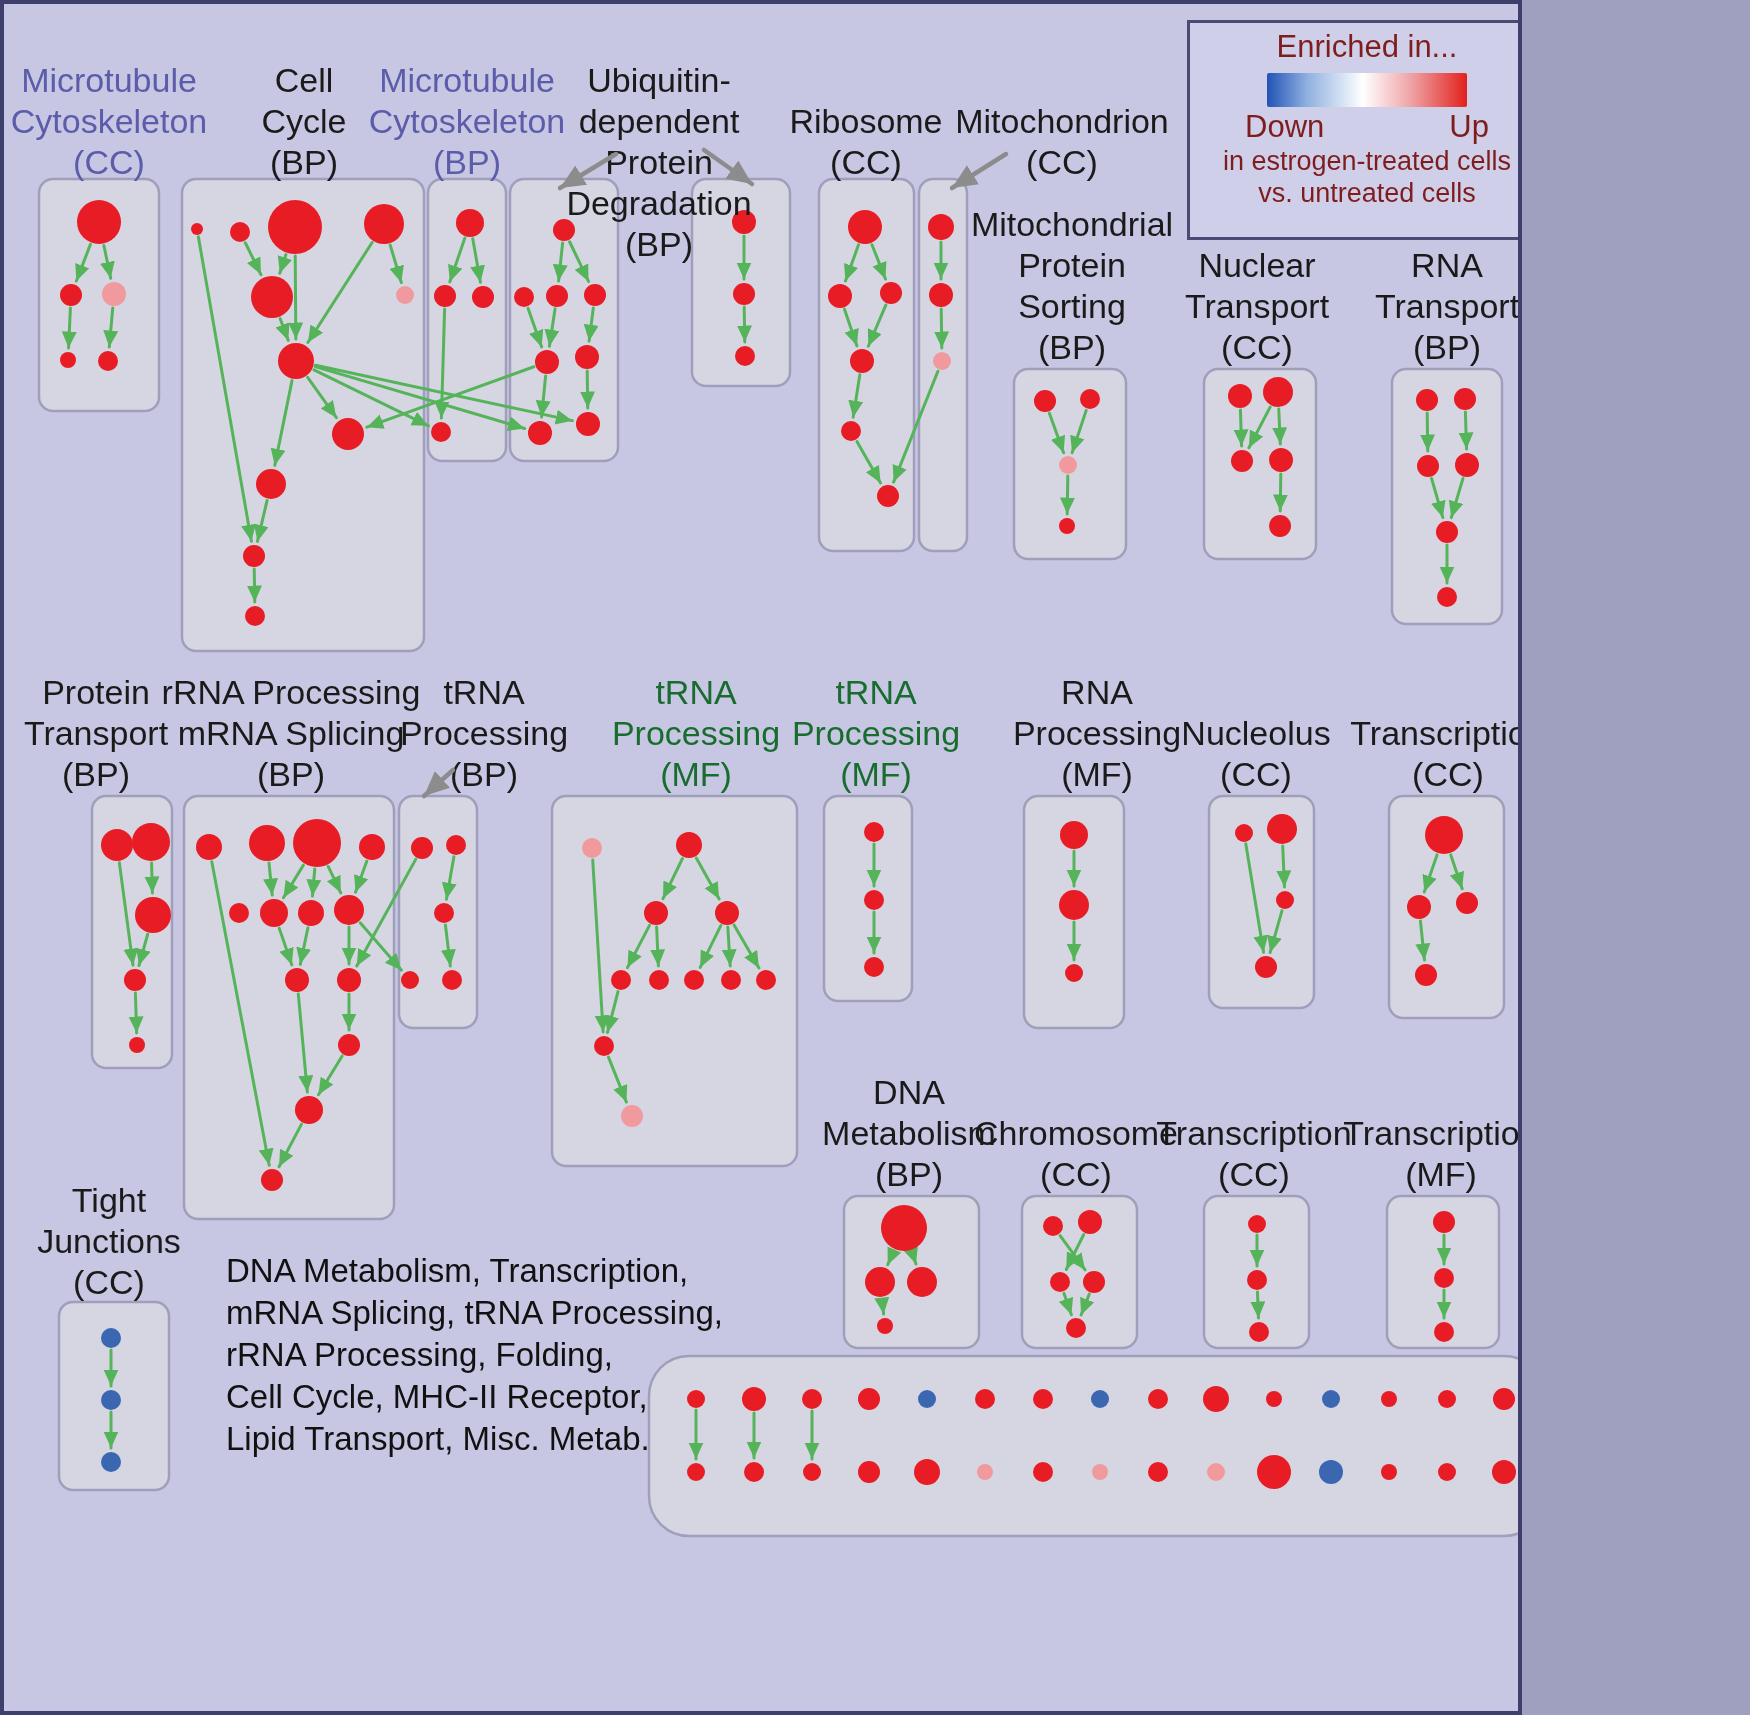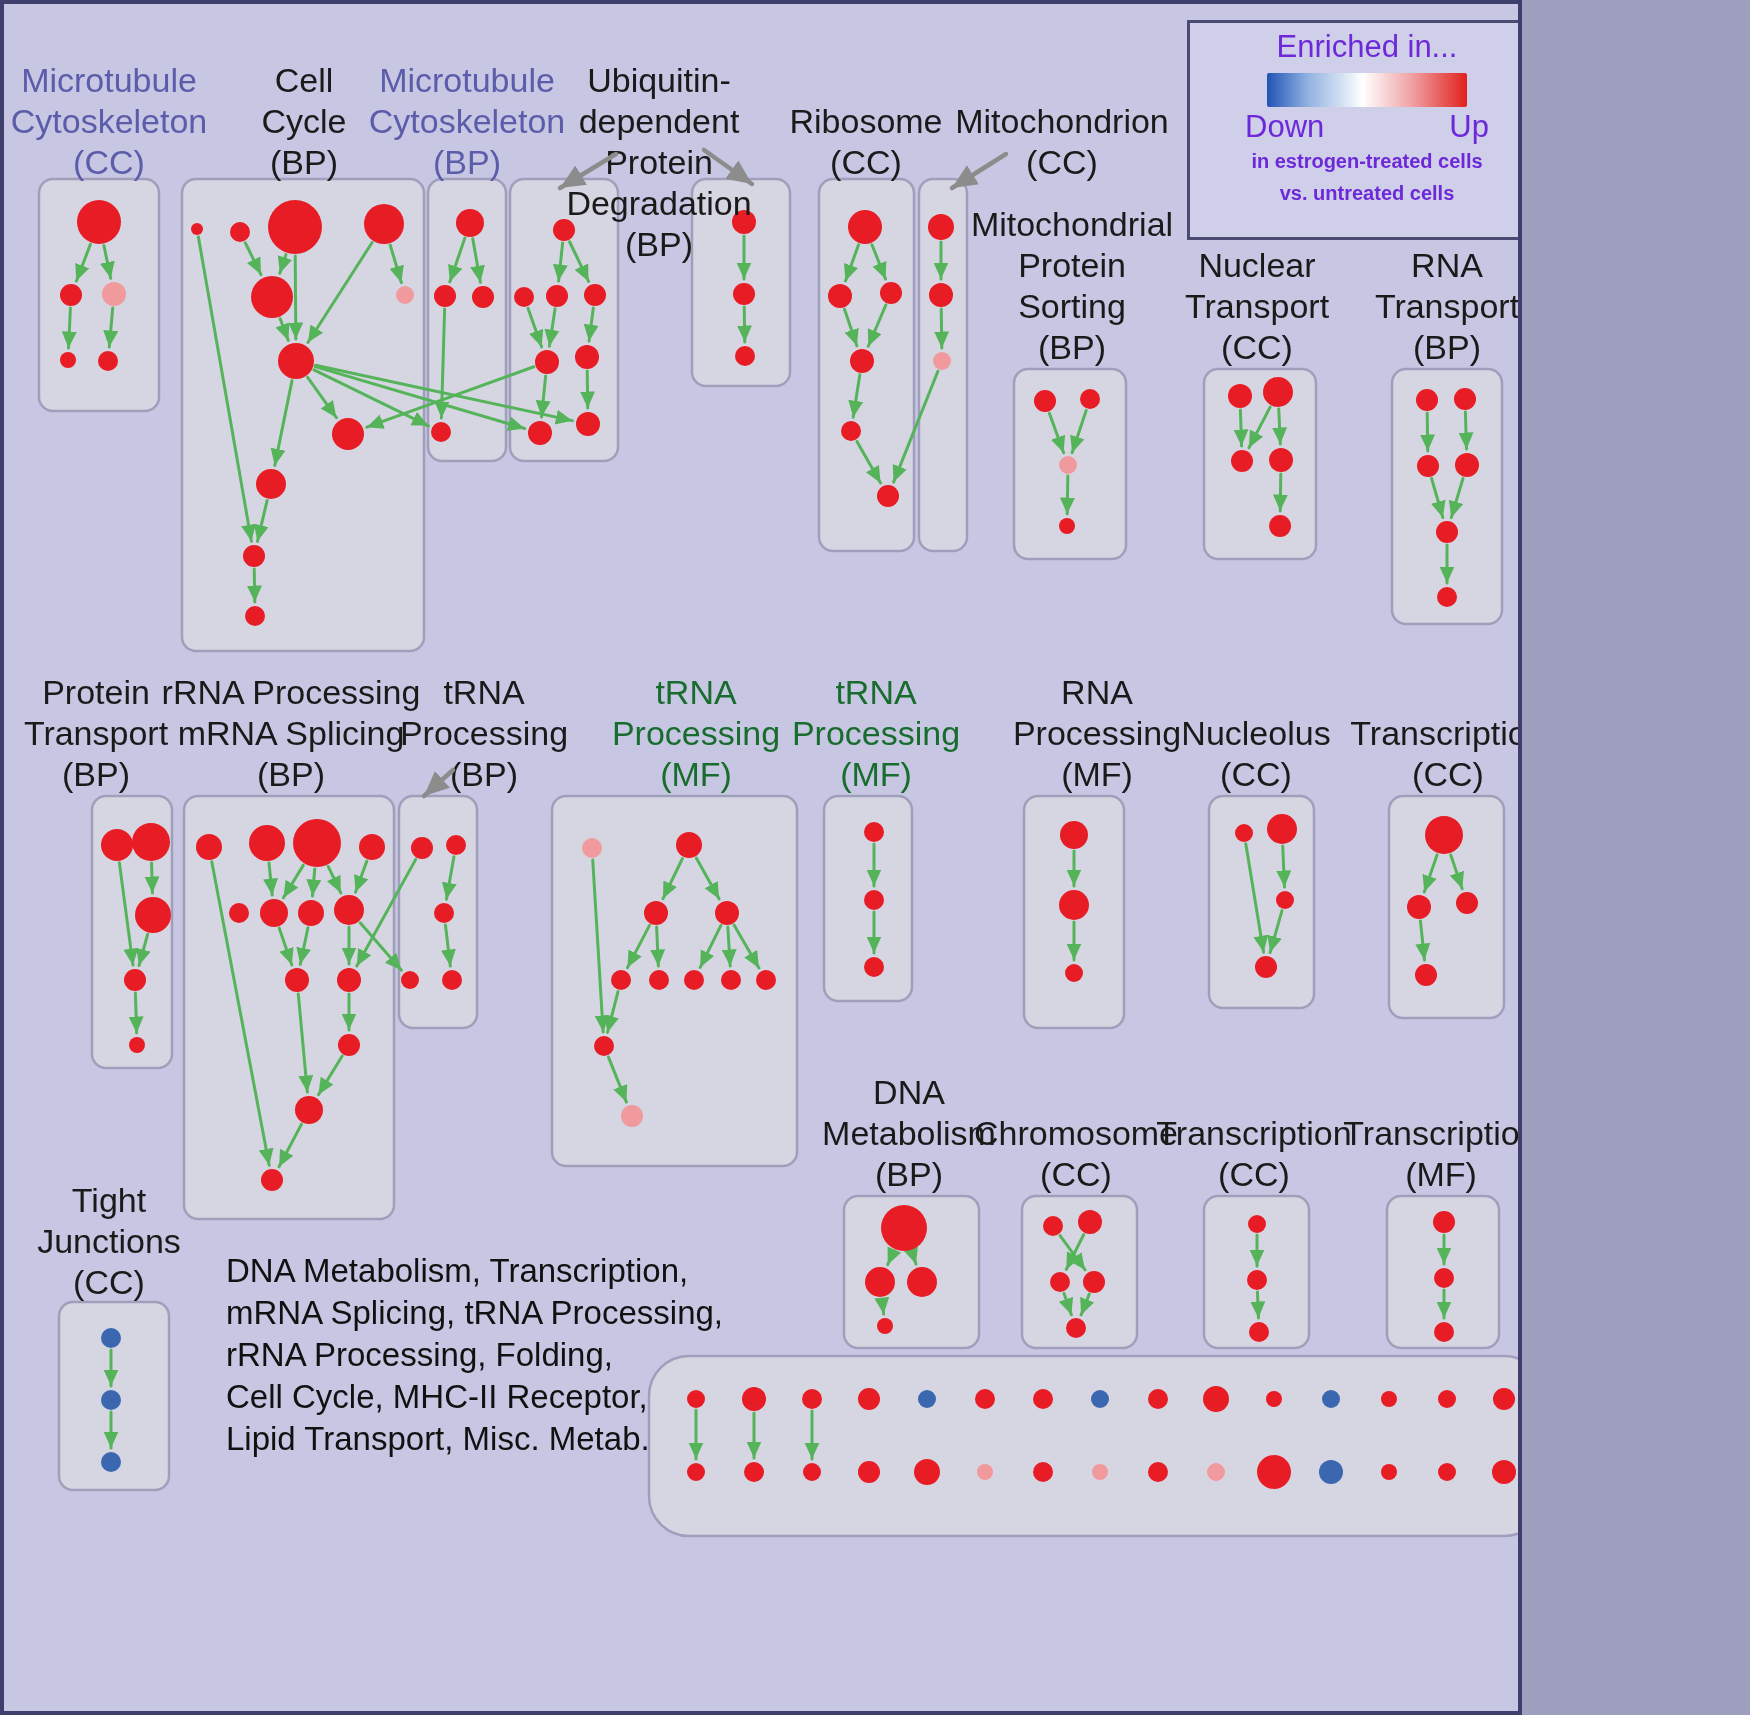--- a/index.html
+++ b/index.html
@@ -9,26 +9,26 @@
     overflow:hidden;font-family:"Liberation Sans",sans-serif;
   }
   svg.diagram{position:absolute;left:0;top:0;}
   .cluster-box{fill:#d6d6e2;stroke:#9f9fbb;stroke-width:2.5;}
   .cluster-label{font-size:34px;font-family:"Liberation Sans",sans-serif;}
   .edge{stroke-width:3;fill:none;stroke-linecap:round;}
   .pointer{stroke-width:4.5;stroke-linecap:round;}
   .legend{
     position:absolute;left:1183px;top:16px;width:360px;height:220px;
     background:#cfcfe9;border:3px solid #4a4a72;box-sizing:border-box;
-    text-align:center;color:#6d28d9;
+    text-align:center;color:#7f1d1d;
   }
   .legend-title{font-size:31px;margin-top:6px;}
   .legend-bar{width:200px;height:34px;margin:8px auto 0;border-radius:2px;}
   .legend-updown{display:flex;justify-content:space-between;width:244px;margin:2px auto 0;font-size:31px;}
-  .legend-sub{font-size:20px;line-height:32px;font-weight:bold;}
+  .legend-sub{font-size:27px;line-height:32px;}
   .legend-sub:first-of-type{margin-top:2px;}
   .misc-text{position:absolute;left:222px;top:1246px;font-size:33px;line-height:42px;color:#111;}
 </style>
 </head>
 <body>
 
 <div class="canvas" style="background: rgb(199, 199, 227);">
 
   <svg class="diagram" width="1750" height="1715" viewBox="0 0 1750 1715">
     <defs>

